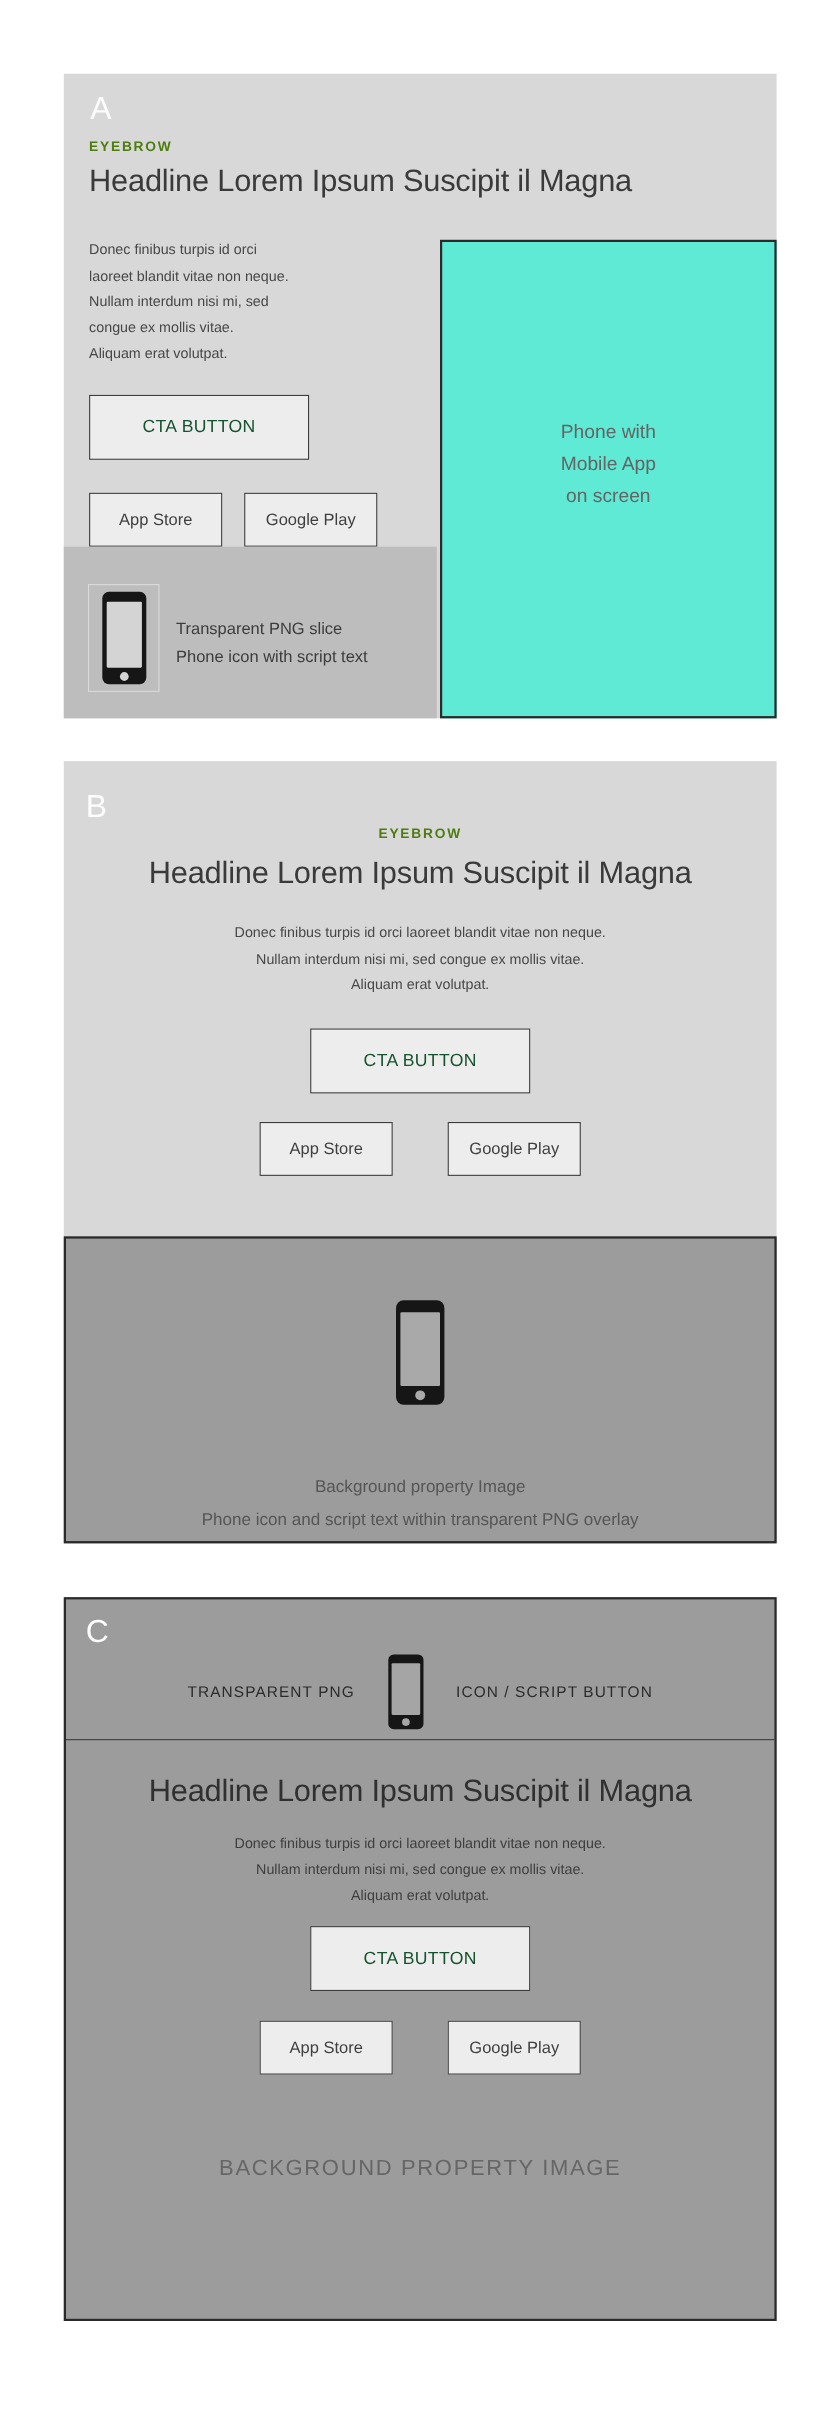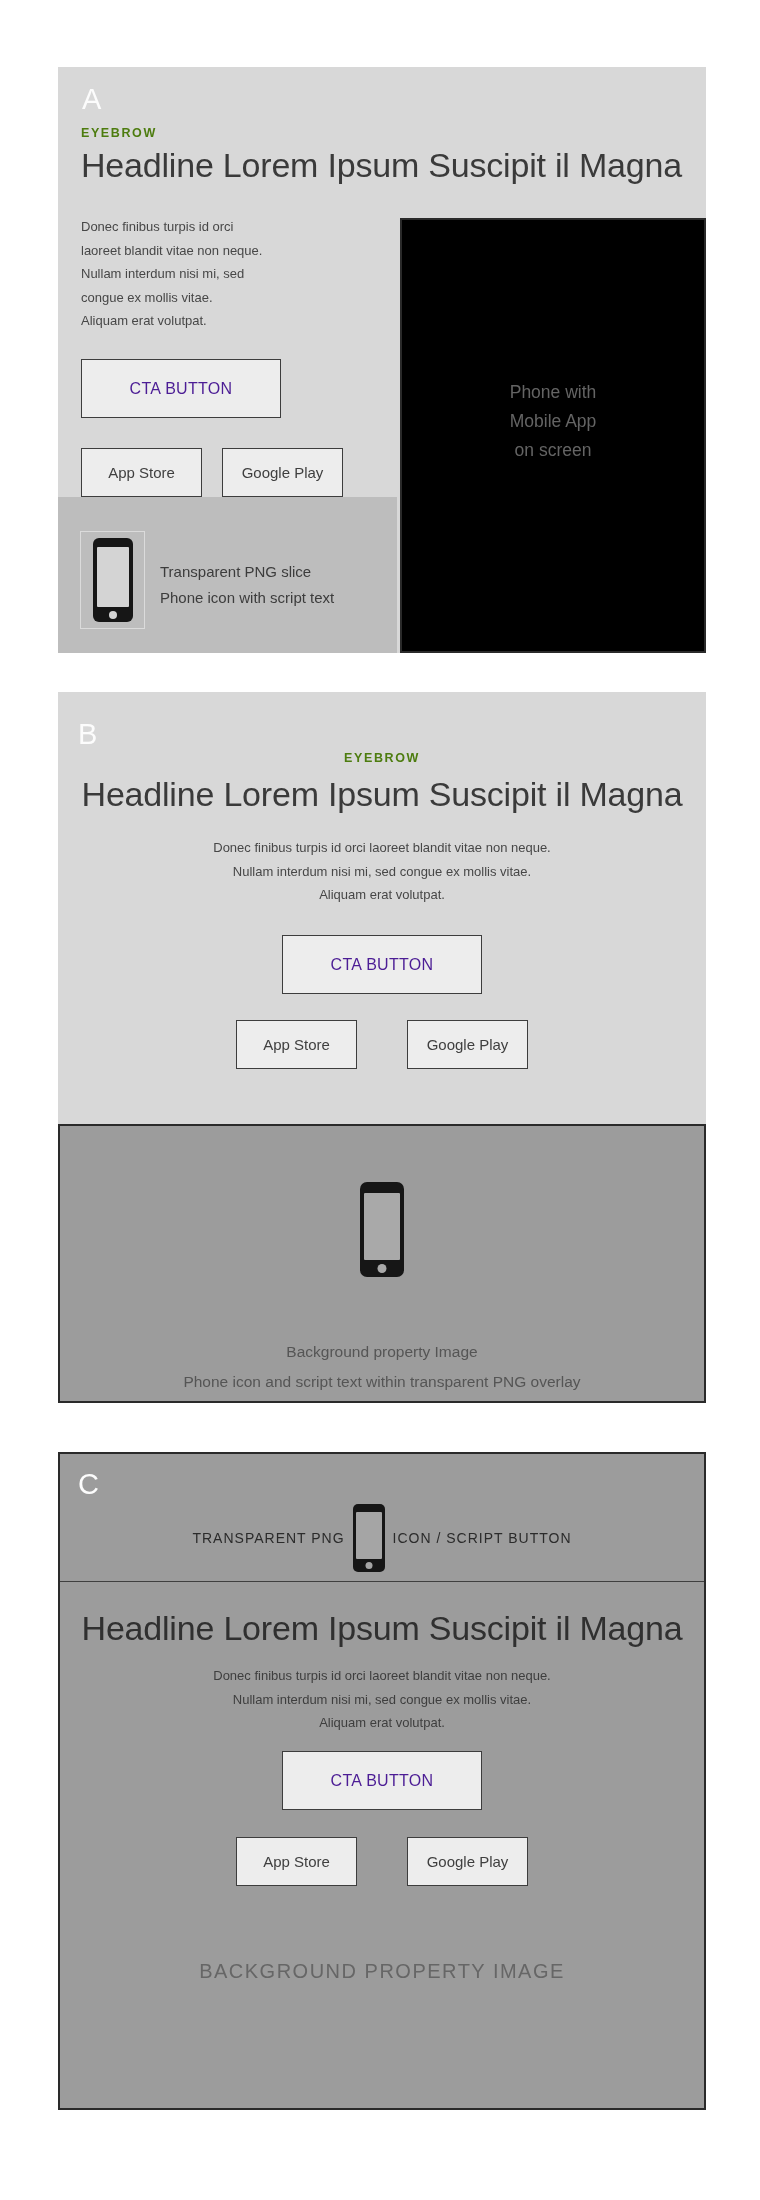--- a/index.html
+++ b/index.html
@@ -13,27 +13,27 @@
   .panel-a{top:67px;height:586px;background:var(--panel-light,#d8d8d8);}
   .panel-b{top:692px;height:711px;background:var(--panel-light,#d8d8d8);}
   .panel-c{top:1452px;height:658px;background:var(--panel-dark,#9c9c9c);border:2px solid var(--border-dark,#2a2a2a);}
 
   .variant-label{position:absolute;font-size:29px;font-weight:400;color:#fcfcfc;line-height:1;}
   .panel-a .variant-label{left:24px;top:18px;}
   .panel-b .variant-label{left:20px;top:28px;}
   .panel-c .variant-label{left:18px;top:16px;}
 
   .eyebrow{font-size:12.5px;font-weight:bold;letter-spacing:1.6px;color:#4d7c0f;line-height:16px;}
-  .headline{font-size:34px;font-weight:400;color:#3a3a3a;letter-spacing:-0.2px;line-height:32px;margin:0;white-space:nowrap;}
+  .headline{font-size:28px;font-weight:400;color:#3a3a3a;letter-spacing:-0.2px;line-height:32px;margin:0;white-space:nowrap;}
   .body-text{font-size:13px;line-height:23.5px;color:#474747;margin:0;white-space:pre-line;}
 
   .cta-btn{
     width:198px;height:57px;line-height:57px;box-sizing:content-box;
     background:var(--button-bg,#ededed);border:1px solid var(--button-border,#3d3d3d);
-    text-align:center;font-size:16px;letter-spacing:0.3px;color:#4c1d95;cursor:pointer;
+    text-align:center;font-size:16px;letter-spacing:0.3px;color:#14532d;cursor:pointer;
   }
   .store-row{display:flex;gap:20px;}
   .store-btn{
     width:119px;height:47px;line-height:47px;
     background:var(--button-bg,#ededed);border:1px solid var(--button-border,#3d3d3d);
     text-align:center;font-size:15px;color:#3f3f3f;cursor:pointer;
   }
 
   
   .phone{display:block;position:relative;background:#161616;border-radius:6px;flex:0 0 auto;}
@@ -51,39 +51,39 @@
   .a-content{position:absolute;left:23px;top:58px;width:560px;}
   .a-content .headline{margin-top:8px;}
   .a-content .body-text{margin-top:34px;width:250px;}
   .a-content .cta-btn{margin-top:26px;}
   .a-content .store-row{margin-top:30px;}
   .a-strip{position:absolute;left:0;bottom:0;width:339px;height:156px;background:var(--panel-medium,#bdbdbd);}
   .slice-box{position:absolute;left:22px;top:34px;width:65px;height:98px;border:1px solid rgba(255,255,255,0.45);
     display:flex;align-items:center;justify-content:center;box-sizing:border-box;}
   .slice-caption{position:absolute;left:102px;top:62px;font-size:15px;line-height:26px;color:#3c3c3c;white-space:pre-line;}
   .a-phone-box{position:absolute;right:0;top:151px;width:306px;height:435px;
-    background:#000000;border:2px solid var(--border-dark,#2a2a2a);box-sizing:border-box;
+    background:#5eead4;border:2px solid var(--border-dark,#2a2a2a);box-sizing:border-box;
     display:flex;align-items:center;justify-content:center;text-align:center;}
   .phone-box-caption{font-size:17.5px;line-height:29px;color:#646464;white-space:pre-line;transform:translateY(-14px);}
 
   
   .b-content{position:absolute;left:0;top:0;width:100%;text-align:center;}
   .b-content .eyebrow{margin-top:58px;}
   .b-content .headline{margin-top:12px;}
   .b-content .body-text{margin-top:26px;}
   .b-content .cta-btn{display:inline-block;margin-top:28px;}
   .b-content .store-row{justify-content:center;gap:50px;margin-top:26px;}
   .b-image{position:absolute;left:0;bottom:0;width:100%;height:279px;
     background:var(--panel-dark,#9c9c9c);border:2px solid var(--border-dark,#2a2a2a);box-sizing:border-box;text-align:center;}
   .b-image .phone-b{margin:56px auto 0;}
   .b-image-caption{margin-top:60px;font-size:15.5px;line-height:30px;color:#555555;white-space:pre-line;}
 
   
   .c-header{position:relative;height:127px;border-bottom:1px solid #3f3f3f;}
-  .c-eyebrow-row{position:absolute;inset:0;display:flex;align-items:center;justify-content:center;gap:8px;
+  .c-eyebrow-row{position:absolute;inset:0;display:flex;align-items:center;justify-content:center;gap:30px;
     padding-top:40px;box-sizing:border-box;}
   .c-eyebrow{font-size:14px;letter-spacing:1px;color:#2b2b2b;}
   .c-main{text-align:center;}
   .c-main .headline{margin-top:30px;color:#303030;}
   .c-main .body-text{margin-top:20px;color:#3e3e3e;}
   .c-main .cta-btn{display:inline-block;margin-top:16px;}
   .c-main .store-row{justify-content:center;gap:50px;margin-top:27px;}
   .bg-caption{margin-top:74px;font-size:20px;letter-spacing:1.5px;color:#666666;}
 </style>
 </head>

